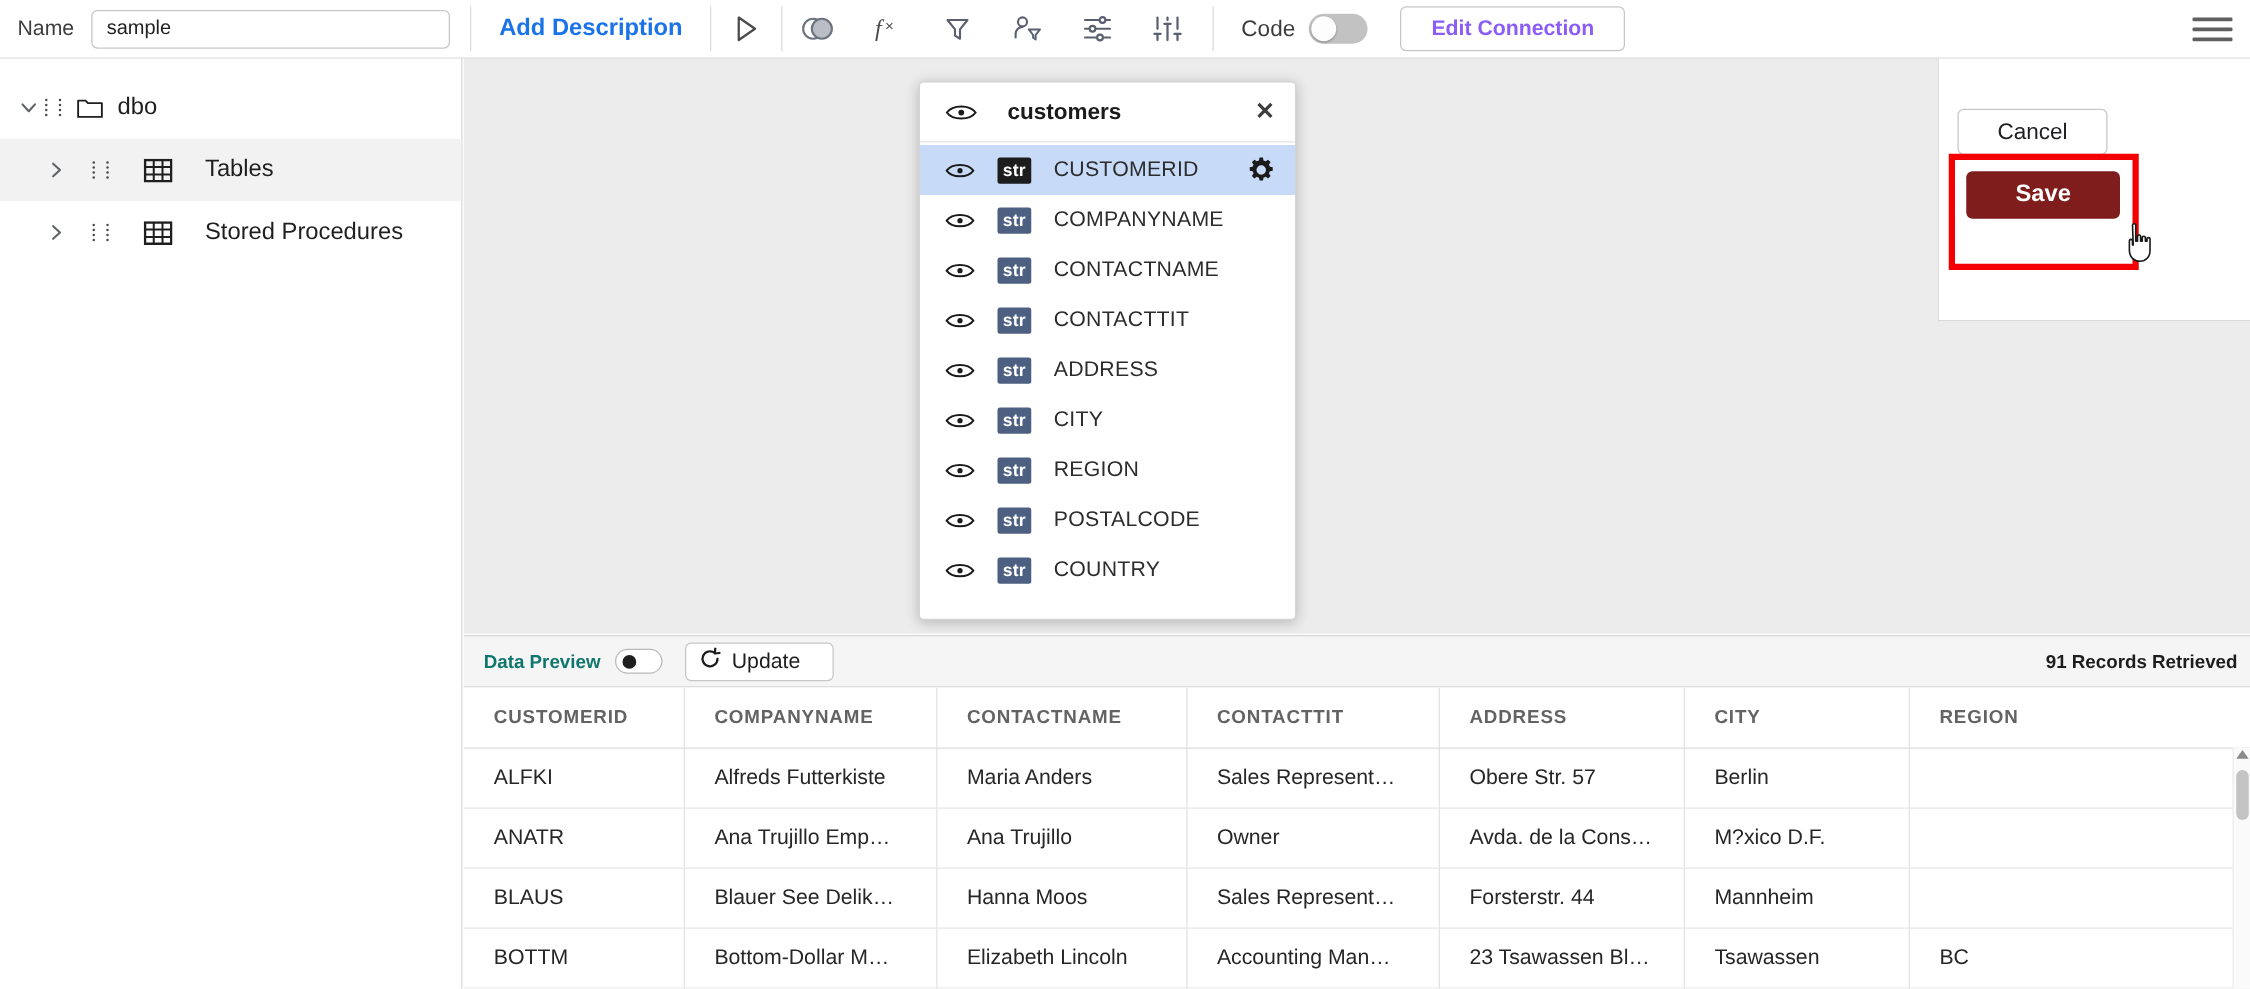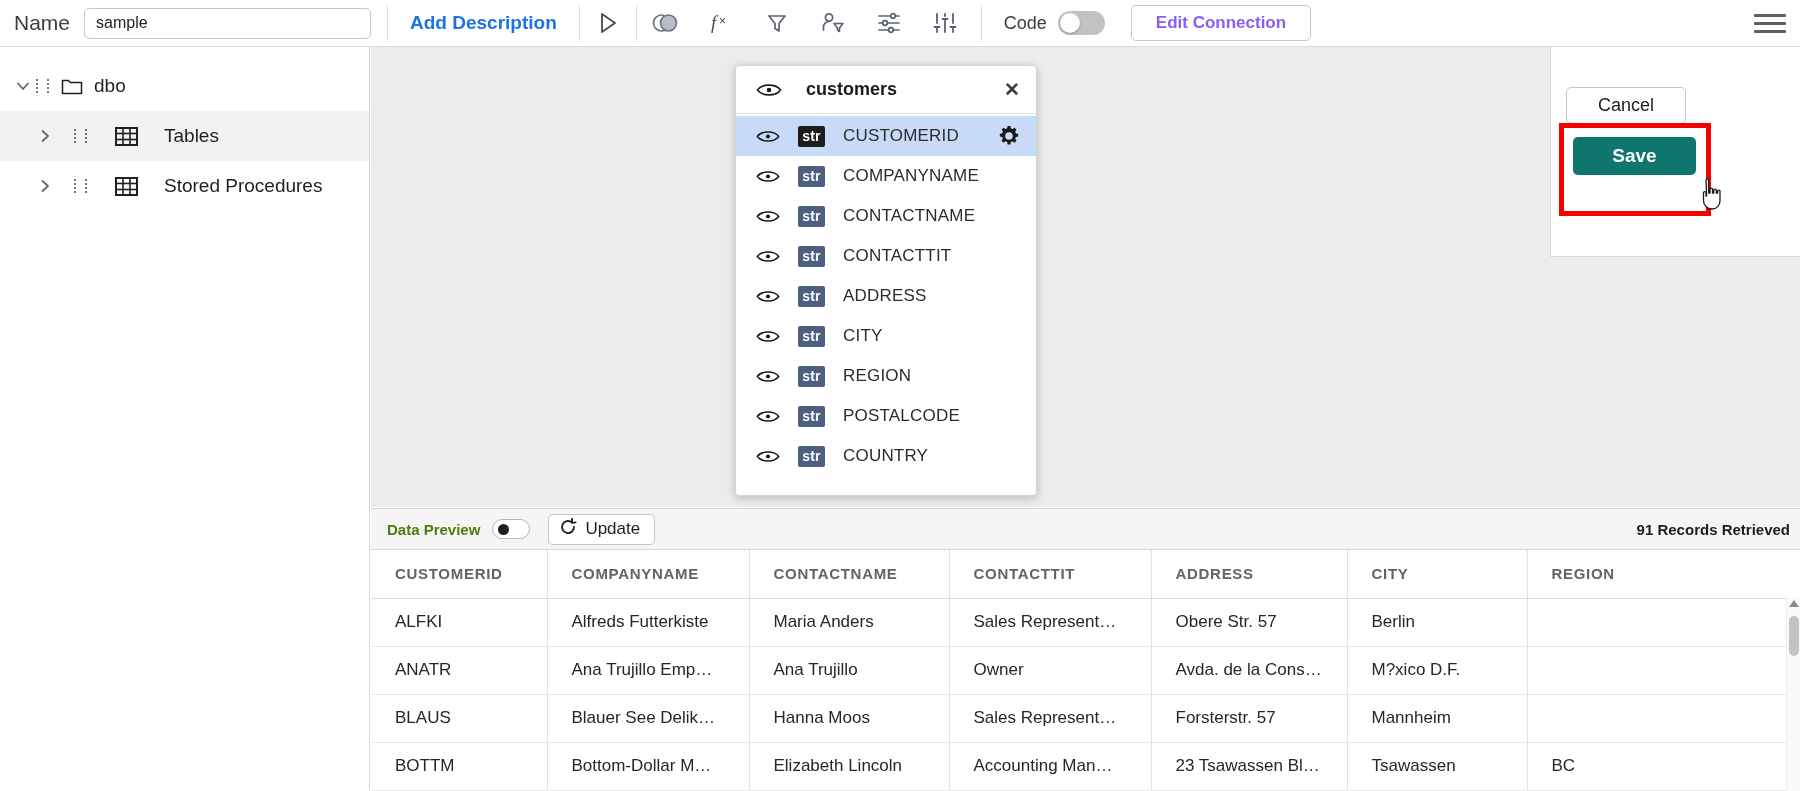--- a/index.html
+++ b/index.html
@@ -13,21 +13,21 @@
 
   
   .toolbar {
     position: absolute; top: 0; left: 0;
     width: 1800px; height: 47px;
     background: #ffffff;
     border-bottom: 1px solid #d9d9d9;
     display: flex; align-items: center;
   }
   .tb-name-label {
-    margin-left: 14px; font-size: 21px; color: #3c3c3c;
+    margin-left: 14px; font-size: 17px; color: #3c3c3c;
   }
   .tb-name-input {
     margin-left: 14px;
     width: 287px; height: 31px;
     border: 1px solid #c6c6c6; border-radius: 5px;
     font-size: 16px; color: #222; padding: 0 11px;
     font-family: "Liberation Sans", sans-serif;
     background: #fff; outline: none;
   }
   .tb-sep {
@@ -128,21 +128,21 @@
   .save-highlight {
     position: absolute; top: 123px; left: 1559px;
     width: 152px; height: 93px;
     border: 5px solid #f40000;
     pointer-events: none; z-index: 6;
   }
   .btn-save {
     position: absolute; top: 137px; left: 1573px;
     width: 123px; height: 38px;
     border: none; border-radius: 5px;
-    background: #0f766e; color: #ffffff;
+    background: #7f1d1d; color: #ffffff;
     font-size: 19px; font-weight: bold;
     font-family: "Liberation Sans", sans-serif;
     cursor: pointer; z-index: 5;
   }
   .cursor-hand {
     position: absolute; top: 178px; left: 1698px;
     width: 30px; height: 36px; z-index: 8; pointer-events: none;
   }
 
   
@@ -198,33 +198,33 @@
   
   .preview-bar {
     position: absolute; top: 508px; left: 371px;
     width: 1429px; height: 42px;
     background: #f5f5f5;
     border-top: 1px solid #d6d6d6;
     border-bottom: 1px solid #d6d6d6;
     display: flex; align-items: center;
   }
   .pv-label {
-    margin-left: 16px; font-size: 15px; font-weight: bold; color: #4d7c0f;
+    margin-left: 16px; font-size: 15px; font-weight: bold; color: #0f766e;
   }
   .pv-toggle {
     margin-left: 12px;
     width: 38px; height: 20px; border-radius: 10px;
     background: #ffffff; border: 1px solid #b9b9b9; position: relative; cursor: pointer;
   }
   .pv-toggle .knob {
     position: absolute; top: 4px; left: 5px;
     width: 11px; height: 11px; border-radius: 50%; background: #1f1f1f;
   }
   .pv-update {
-    margin-left: 18px; height: 31px; padding: 0 14px 0 10px;
+    margin-left: 18px; height: 31px; padding: 0 26px 0 10px;
     border: 1px solid #c6c6c6; border-radius: 5px; background: #fff;
     display: flex; align-items: center; gap: 8px;
     font-size: 17px; color: #1d1d1d; cursor: pointer;
     font-family: "Liberation Sans", sans-serif;
   }
   .pv-records {
     margin-left: auto; margin-right: 10px;
     font-size: 15px; font-weight: bold; color: #1d1d1d; white-space: nowrap;
   }
 
@@ -616,21 +616,21 @@
           <td>Owner</td>
           <td>Avda. de la Cons…</td>
           <td>M?xico D.F.</td>
           <td></td>
         </tr>
         <tr>
           <td>BLAUS</td>
           <td>Blauer See Delik…</td>
           <td>Hanna Moos</td>
           <td>Sales Represent…</td>
-          <td>Forsterstr. 57</td>
+          <td>Forsterstr. 44</td>
           <td>Mannheim</td>
           <td></td>
         </tr>
         <tr>
           <td>BOTTM</td>
           <td>Bottom-Dollar M…</td>
           <td>Elizabeth Lincoln</td>
           <td>Accounting Man…</td>
           <td>23 Tsawassen Bl…</td>
           <td>Tsawassen</td>

